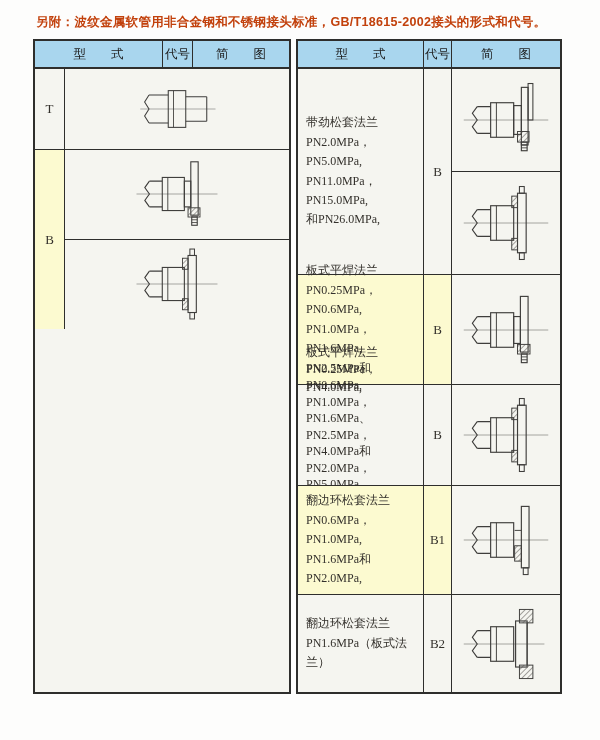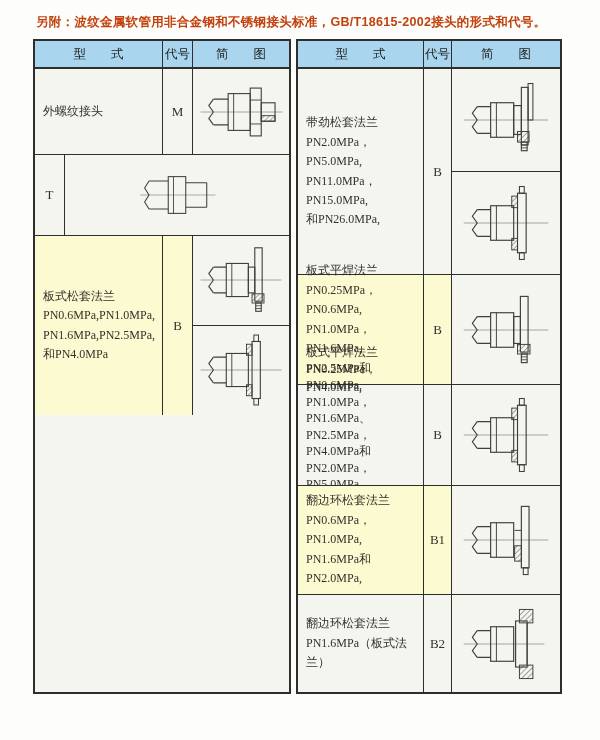--- a/index.html
+++ b/index.html
@@ -177,55 +177,36 @@
 
 <div class="tables">
 
   <div class="tbl tbl-left">
     <div class="row hdr">
       <div class="cell c-type">型　　式</div>
       <div class="cell c-code">代号</div>
       <div class="cell c-diag">简　　图</div>
     </div>
 
-    <div class="row" style="height:86px">
-      <div class="cell c-type">
-          <span class="lbl">外螺纹接头</span>
-        </div>
-      <div class="cell c-code">
-          <span class="code">M</span>
-        </div>
-      <div class="cell c-diag single">
-        <svg class="dg" width="92" height="74" viewBox="0 0 100 80">
-            <use href="#d-male"></use>
-          </svg>
-      </div>
-    </div>
 
 
 
 
     <div class="row" style="height:81px">
       <div class="cell c-code">
           <span class="code">T</span>
         </div>
       <div class="cell c-diag single">
         <svg class="dg" width="92" height="70" viewBox="0 0 100 80">
             <use href="#d-pipe"></use>
           </svg>
       </div>
     </div>
 
     <div class="row ylw" style="height:180px">
-      <div class="cell c-type">
-          <span class="lbl">板式松套法兰
-PN0.6MPa,PN1.0MPa,
-PN1.6MPa,PN2.5MPa,
-和PN4.0MPa</span>
-        </div>
       <div class="cell c-code">
           <span class="code">B</span>
         </div>
       <div class="cell c-diag">
         <div class="sub">
           <svg class="dg" width="92" height="76" viewBox="0 0 100 80">
               <use href="#d-flange-a"></use>
             </svg>
         </div>
         <div class="sub">

